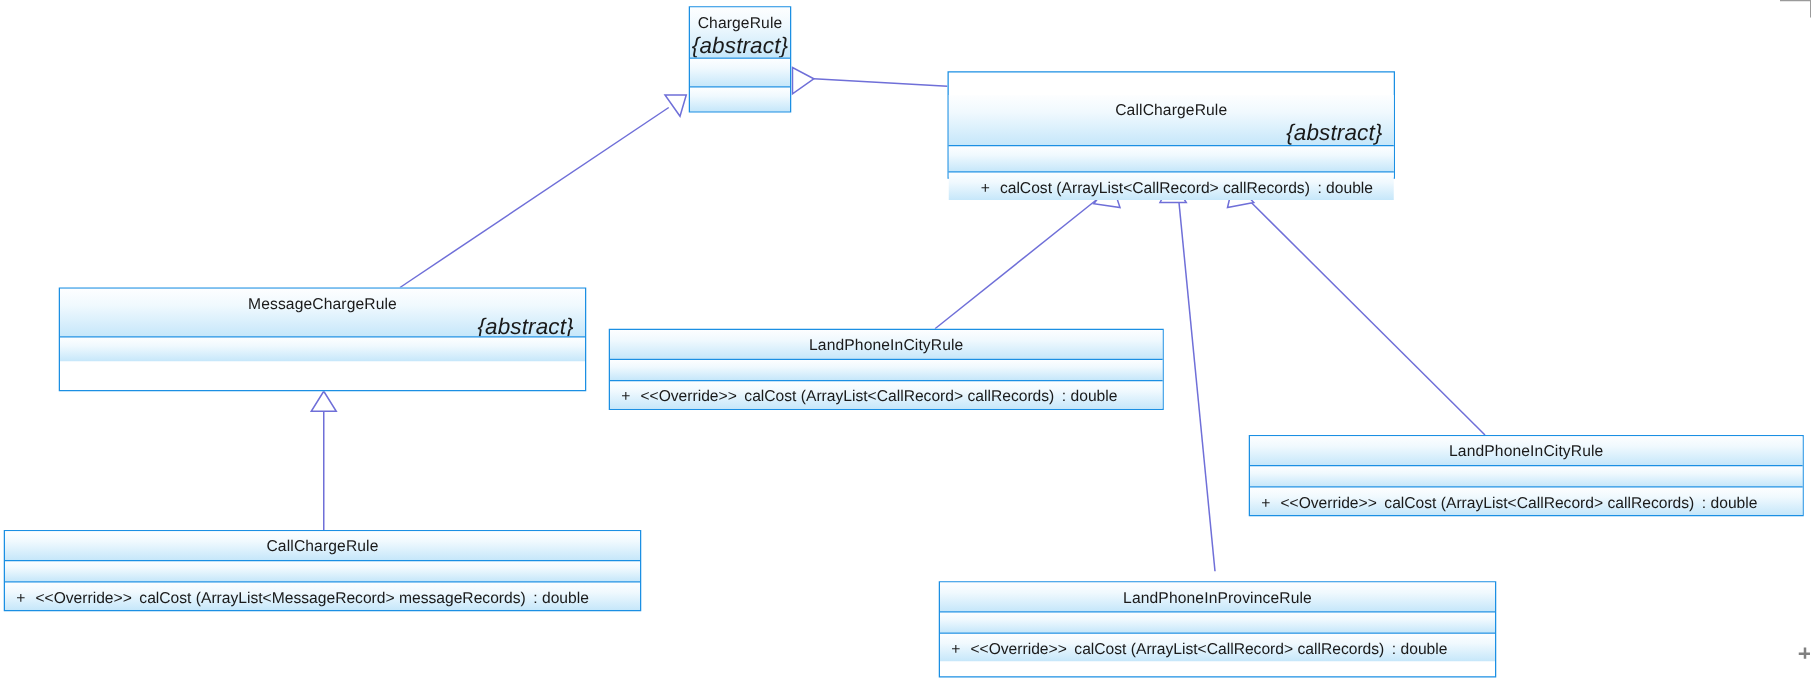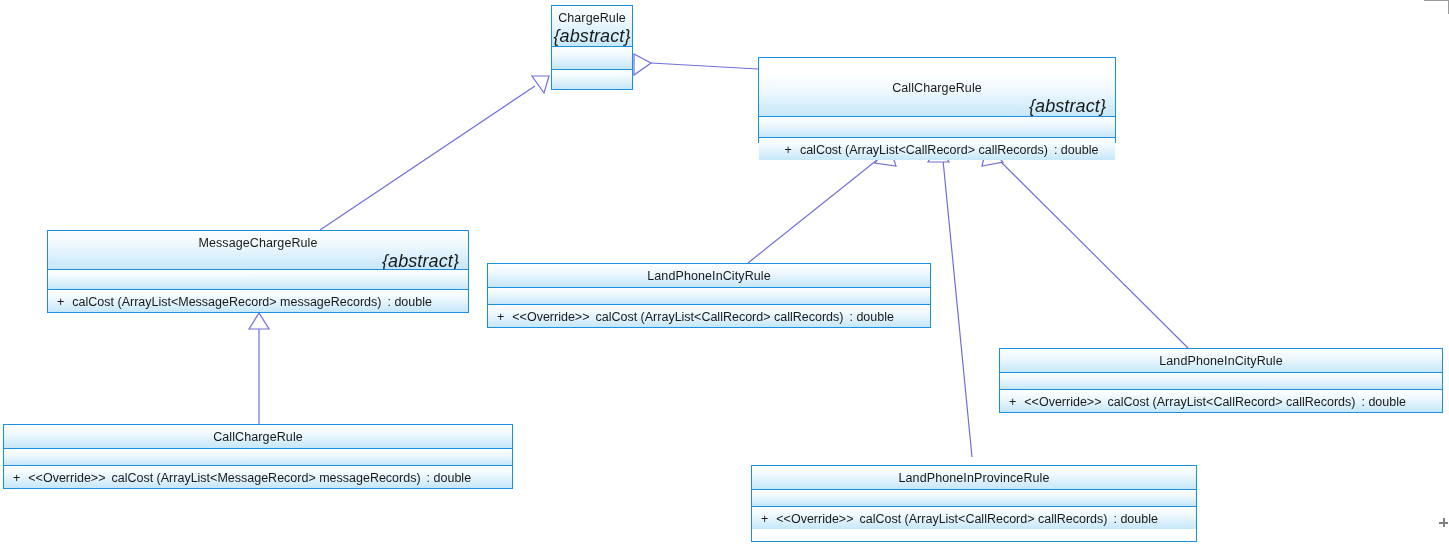--- a/index.html
+++ b/index.html
@@ -174,23 +174,20 @@
       <span class="vis">+</span><span>calCost (ArrayList&lt;CallRecord&gt; callRecords)</span><span class="rettype">: double</span>
     </div>
   </div>
 
   <div class="uml-class" style="left:47px; top:230px; width:422px; height:83px;">
     <div class="sec sec-title" style="height:38px;">
       <span>MessageChargeRule</span>
       <span class="abstract-tag">{abstract}</span>
     </div>
     <div class="sec sec-attrs" style="height:20px;"></div>
-    <div class="sec sec-ops" style="height:23px;">
-      <span class="vis">+</span><span>calCost (ArrayList&lt;MessageRecord&gt; messageRecords)</span><span class="rettype">: double</span>
-    </div>
   </div>
 
   <div class="uml-class" style="left:487px; top:263px; width:444px; height:65px;">
     <div class="sec sec-title" style="height:23px;">
       <span>LandPhoneInCityRule</span>
     </div>
     <div class="sec sec-attrs" style="height:17px;"></div>
     <div class="sec sec-ops" style="height:23px;">
       <span class="vis">+</span><span class="stereo">&lt;&lt;Override&gt;&gt;</span><span>calCost (ArrayList&lt;CallRecord&gt; callRecords)</span><span class="rettype">: double</span>
     </div>

